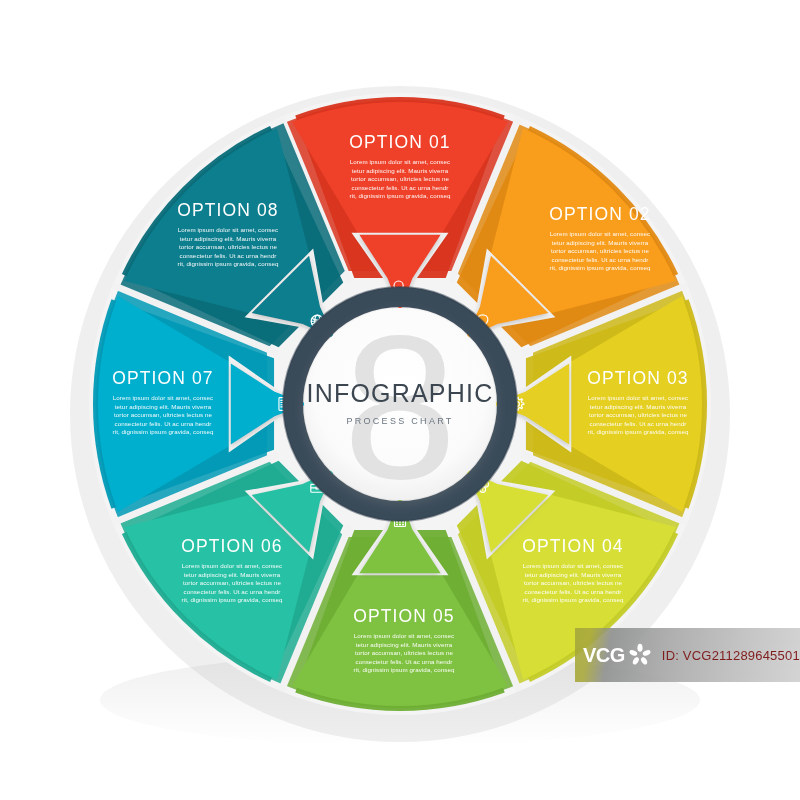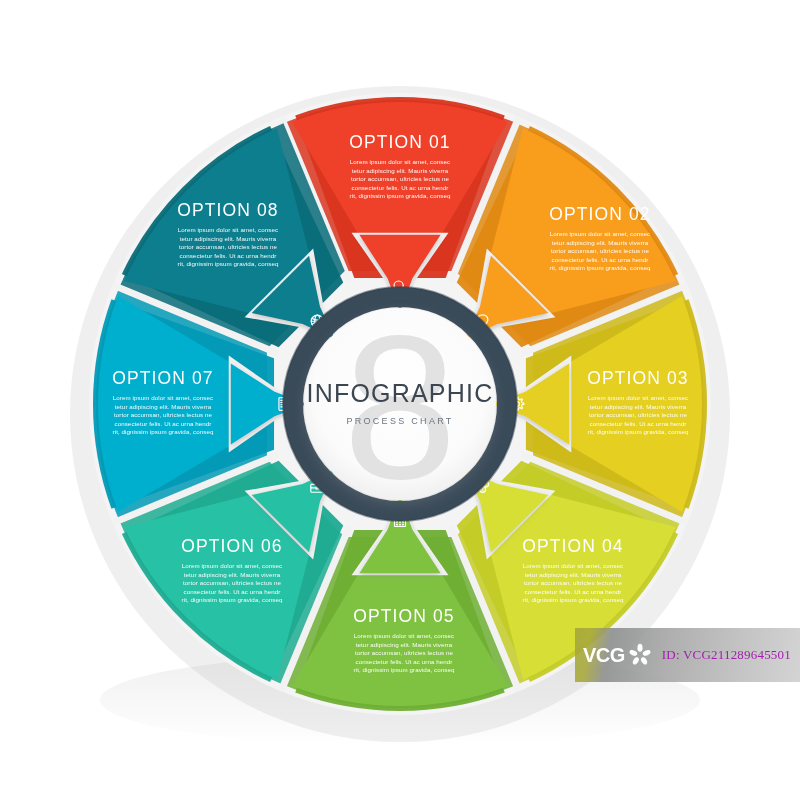--- a/index.html
+++ b/index.html
@@ -40,21 +40,21 @@
 
   
   #watermark{
     position:absolute;left:575px;top:628px;width:225px;height:54px;
     overflow:hidden;
   }
   #wm-bg{position:absolute;inset:0;background:linear-gradient(100deg,#a5a73a 0%,#a9a93c 7%,#8d8f8f 16%,#a7a7a7 42%,#bdbdbd 72%,#cfcfcf 100%);opacity:.9;}
   #wm-inner{position:absolute;inset:0;display:flex;align-items:center;padding-left:8px;}
   #wm-logo{font-family:"Liberation Sans",sans-serif;font-size:20px;font-weight:700;color:#fff;letter-spacing:-.5px;}
   #wm-mark{width:26px;height:26px;margin-left:2px;position:relative;}
-  #wm-id{font-family:Liberation Serif, serif;font-size:13px;color:#a21caf;margin-left:9px;letter-spacing:.2px;white-space:nowrap;}
+  #wm-id{font-family:Liberation Sans, sans-serif;font-size:13px;color:#7f1d1d;margin-left:9px;letter-spacing:.2px;white-space:nowrap;}
 </style>
 </head>
 <body>
 
 <div id="stage">
 
   <svg class="wheel" viewBox="0 0 800 800">
     <defs>
       <radialGradient id="gWhite" cx="50%" cy="42%" r="62%">
         <stop offset="0%" stop-color="#ffffff"></stop>

